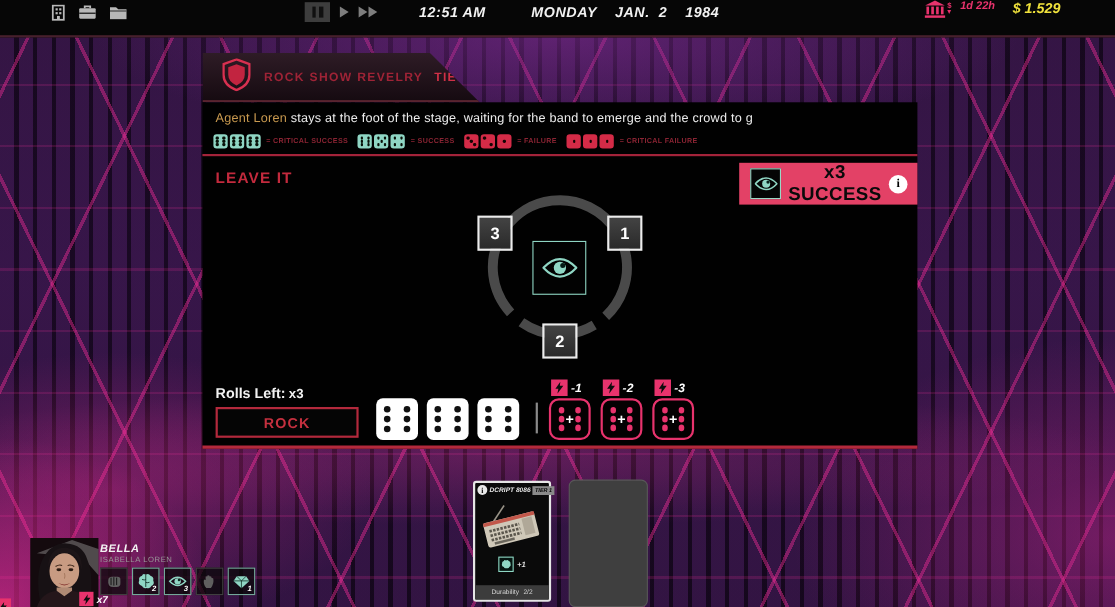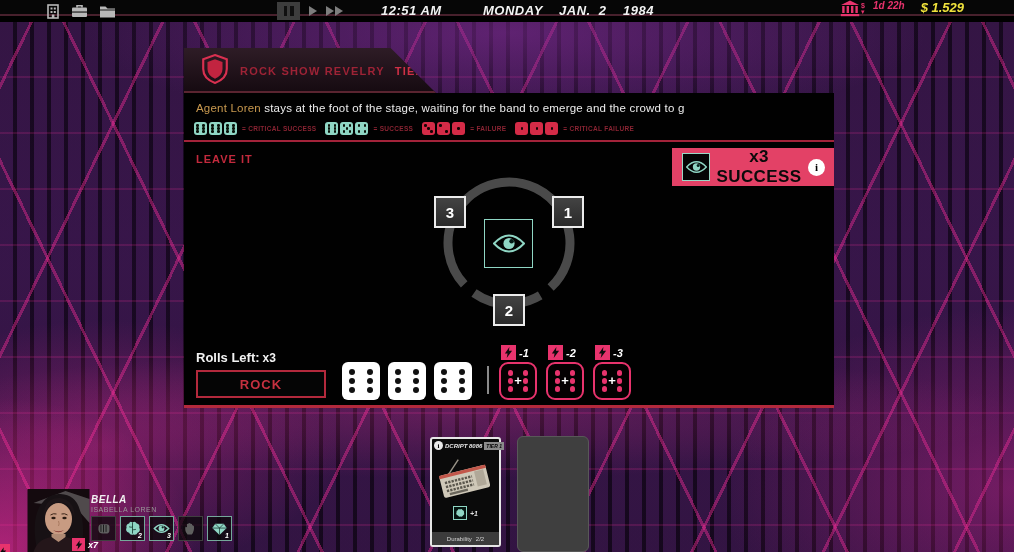--- a/index.html
+++ b/index.html
@@ -16,21 +16,21 @@
       radial-gradient(560px 130px at 50% 2%, rgba(130,45,150,.55), transparent 75%),
       radial-gradient(700px 80px at 45% 74%, rgba(255,60,160,.22), transparent 80%),
       repeating-linear-gradient(64deg, transparent 0 52px, rgba(255,45,154,.40) 52px 55px, transparent 55px 118px),
       repeating-linear-gradient(-64deg, transparent 0 52px, rgba(255,45,154,.40) 52px 55px, transparent 55px 118px),
       repeating-linear-gradient(0deg, rgba(8,3,12,0) 0 26px, rgba(255,45,154,.16) 26px 28px, rgba(8,3,12,0) 28px 56px),
       repeating-linear-gradient(90deg, rgba(74,30,98,.50) 0 13px, rgba(16,6,24,.55) 13px 17px),
       linear-gradient(180deg,#1e0c26 0%,#240d30 40%,#1b0a23 100%);
   }
 
   
-  .topbar{position:absolute;left:0;top:0;width:100%;height:16px;background:#060606;border-bottom:2px solid #47202c;z-index:10}
+  .topbar{position:absolute;left:0;top:0;width:100%;height:34px;background:#060606;border-bottom:2px solid #47202c;z-index:10}
   .tb-left{position:absolute;left:20px;top:0;height:22px;display:flex;align-items:center;gap:11px}
   .icon-btn{display:flex;align-items:center;justify-content:center;cursor:pointer}
   .menu-icon{width:15px;height:11px;display:flex;flex-direction:column;justify-content:space-between}
   .menu-icon i{display:block;height:2.4px;background:#b8b8b8}
   .tb-playback{position:absolute;left:277px;top:2px;display:flex;align-items:center;gap:9px}
   .pb-pause{width:23px;height:18px;background:#3d3d3d;display:flex;align-items:center;justify-content:center;gap:3px;cursor:pointer}
   .pb-pause i{width:3.5px;height:10px;background:#101010;display:block}
   .pb-play,.pb-ff{display:flex;gap:1px;cursor:pointer;align-items:center;height:18px}
   .tri{width:0;height:0;border-top:5px solid transparent;border-bottom:5px solid transparent;border-left:8px solid #7d7d7d}
   .tb-time{position:absolute;left:381px;top:3px;color:#f2f2f2;font-size:13px;font-weight:bold;font-style:italic;letter-spacing:.5px}
@@ -49,21 +49,21 @@
   .dlg-header::after{content:"";position:absolute;left:0;right:0;bottom:0;height:2px;background:#5a2430}
   .dlg-header .shield{margin-left:18px}
   .dlg-title{margin-left:12px;font-size:11px;font-weight:bold;letter-spacing:1.2px;color:#9e2336;white-space:nowrap}
   .dlg-title .tier{color:#cf3046;margin-left:6px}
   .dlg-body{position:absolute;left:184px;top:93px;width:650px;height:315px;background:#010101;border-bottom:3px solid #b3293c;z-index:5}
   .narration{padding:9px 12px 5px;font-size:11.5px;color:#ececec;letter-spacing:.2px}
   .narration .agent{color:#c8994f}
   .legend-row{display:flex;align-items:center;padding:3px 10px 5px;border-bottom:2px solid #a3233a}
   .lg-group{display:flex;align-items:center;gap:2px;margin-right:9px}
   .lg-label{font-size:6.5px;font-weight:bold;color:#8a2433;letter-spacing:.3px;margin-left:3px;white-space:nowrap}
-  .leave-it{position:absolute;left:12px;top:60px;color:#c32a3d;font-weight:bold;font-size:11px;letter-spacing:1px;cursor:pointer}
+  .leave-it{position:absolute;left:12px;top:60px;color:#c32a3d;font-weight:bold;font-size:14px;letter-spacing:1px;cursor:pointer}
 
   .result-banner{position:absolute;right:0;top:55px;width:162px;height:38px;background:#e34166;display:flex;align-items:center;z-index:6}
   .rb-eyebox{width:28px;height:28px;margin-left:10px;background:#050505;border:1px solid #9ad8c6;display:flex;align-items:center;justify-content:center}
   .rb-label{flex:1;text-align:center;color:#0a0a0a;font-weight:bold;font-size:17px;letter-spacing:.4px}
   .rb-info{width:17px;height:17px;border-radius:50%;background:#fff;color:#000;font-weight:bold;font-size:11px;display:flex;align-items:center;justify-content:center;margin-right:9px;font-family:"Liberation Serif",serif;cursor:pointer}
 
   
   .dial{position:absolute;left:254px;top:79px;width:142px;height:142px}
   .dial > svg{position:absolute;inset:0}
   .dial-slot{position:absolute;width:32px;height:32px;background:linear-gradient(180deg,#434343,#2a2a2a);border:2px solid #ececec;color:#fff;font-weight:bold;font-size:15px;display:flex;align-items:center;justify-content:center;cursor:pointer}

